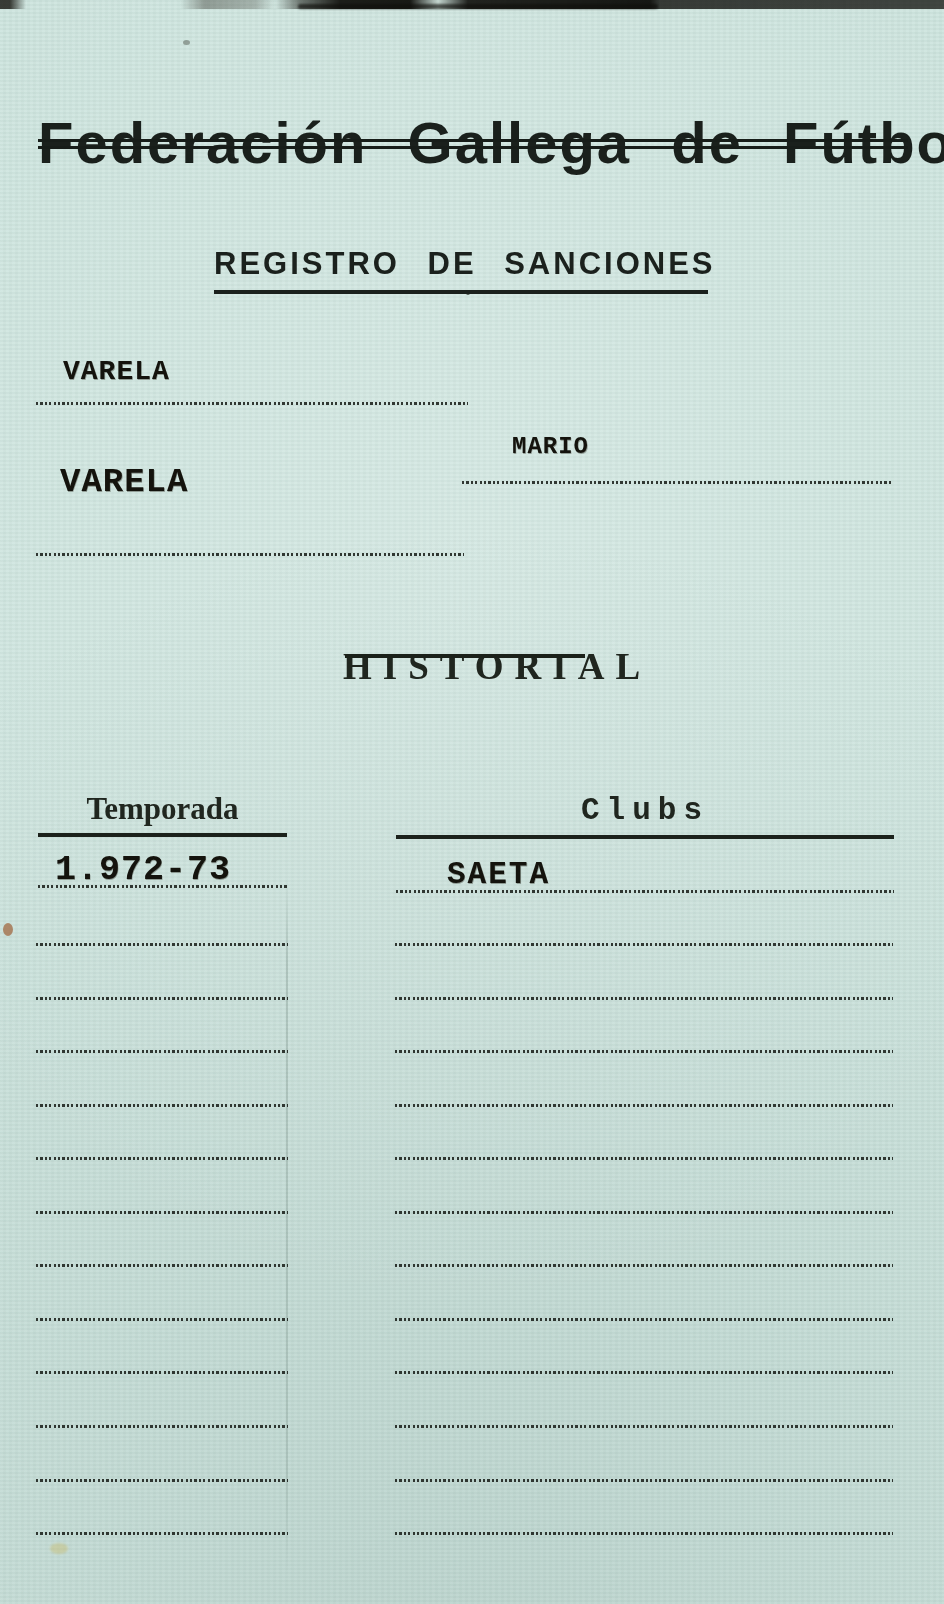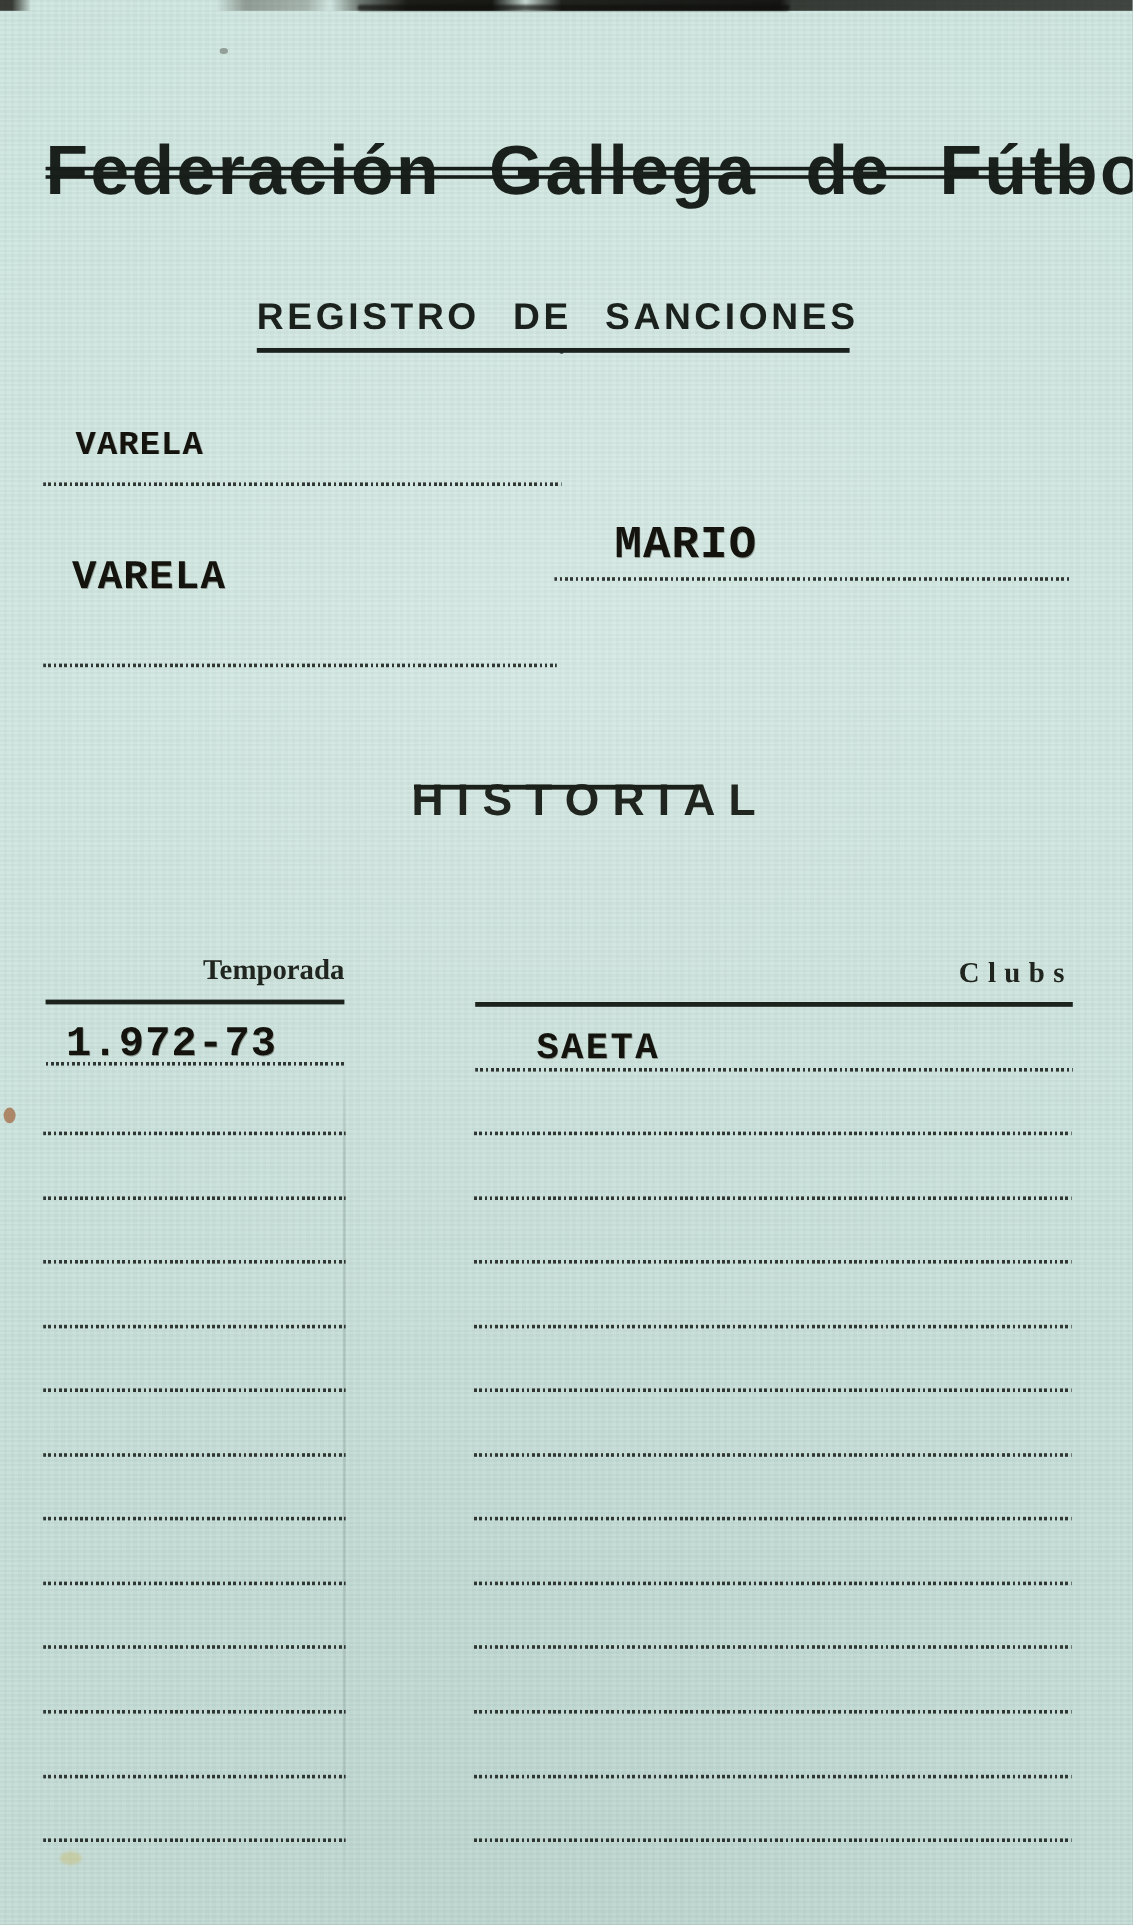--- a/index.html
+++ b/index.html
@@ -64,48 +64,48 @@
   }
   .register-title{
     position:absolute;left:214px;top:220px;width:494px;
     font-size:31px;line-height:36px;font-weight:700;
     letter-spacing:3px;word-spacing:16px;text-align:center;
     padding-bottom:8px;border-bottom:4px solid #1b211d;color:#1b211d;
     white-space:nowrap;
   }
   .section-title{
     position:absolute;left:343px;top:610px;
-    font-family:Liberation Sans, sans-serif;
+    font-family:Liberation Serif, serif;
     font-size:37px;line-height:40px;font-weight:700;
     letter-spacing:11px;white-space:nowrap;color:#20261f;
   }
   .section-underline{position:absolute;left:345px;top:654px;width:240px;height:4px;background:#1b211a;}
 
   .col-header{
     position:absolute;top:791px;
     font-family:"Liberation Serif", serif;
-    font-size:24px;line-height:36px;font-weight:700;
-    text-align:right;color:#20261f;white-space:nowrap;
+    font-size:31px;line-height:36px;font-weight:700;
+    text-align:center;color:#20261f;white-space:nowrap;
   }
   .col-header.season{left:38px;width:249px;}
-  .col-header.clubs{left:396px;width:498px;letter-spacing:7px;top:793px;}
+  .col-header.clubs{left:396px;width:498px;letter-spacing:7px;top:793px;font-family:Liberation Mono, monospace;}
   .solid-rule{position:absolute;height:4px;background:#1c221c;}
   .season-rule-solid{left:38px;top:833px;width:249px;}
   .clubs-rule-solid{left:396px;top:835px;width:498px;}
 
   
   .typed{
     position:absolute;
     font-family:"Liberation Mono", monospace;
     font-weight:700;color:var(--type-ink);
     letter-spacing:1px;white-space:nowrap;
     text-shadow:.6px .6px 0 rgba(25,22,12,.35);
   }
   .t-varela{left:63px;top:356px;font-size:28px;text-align:right;}
-  .t-mario{left:512px;top:433px;font-size:38px;text-align:right;}
+  .t-mario{left:512px;top:433px;font-size:24px;text-align:right;}
   .t-louro{left:60px;top:463px;font-size:34px;}
   .t-season{left:55px;top:850px;font-size:35px;}
   .t-club{left:414px;top:857px;font-size:31px;letter-spacing:2px;margin-left:33px;}
 
   
   .dotline{
     position:absolute;height:3px;
     background-image:repeating-linear-gradient(90deg, #242a25 0px, #242a25 2.2px, rgba(36,42,37,0) 2.2px, rgba(36,42,37,0) 4.4px);
     opacity:.93;
   }

